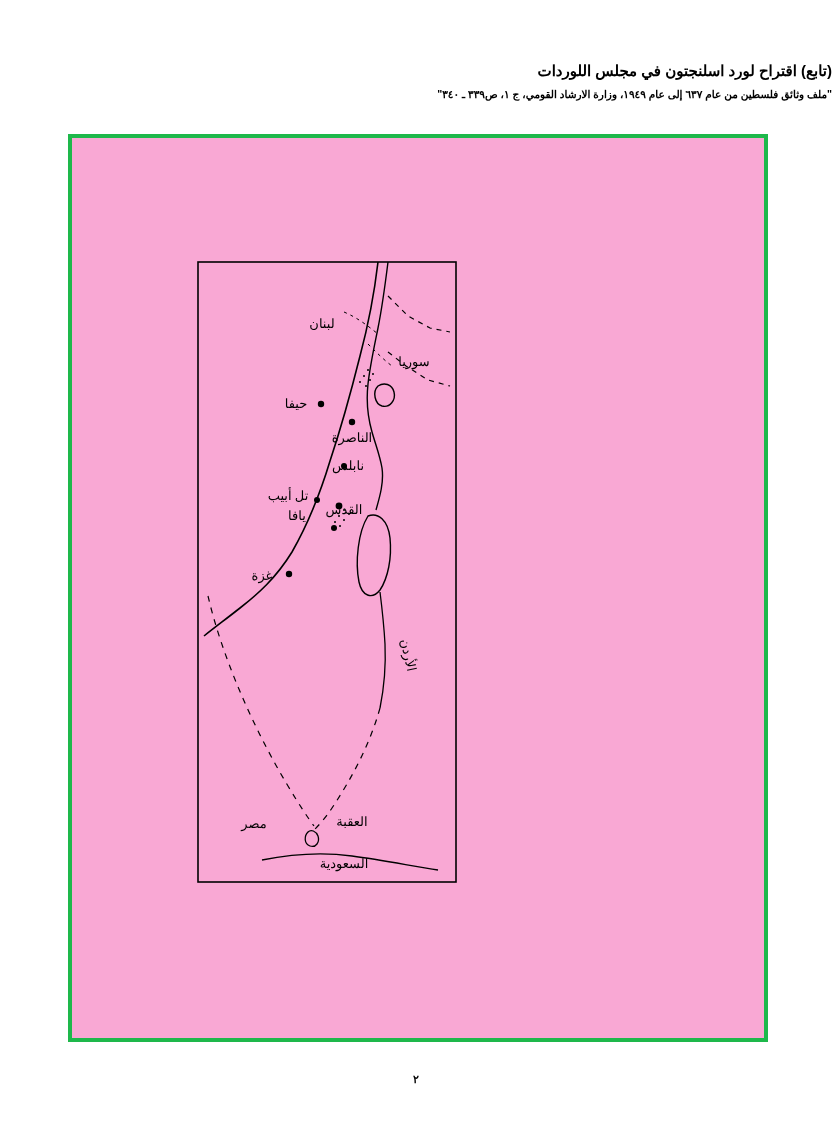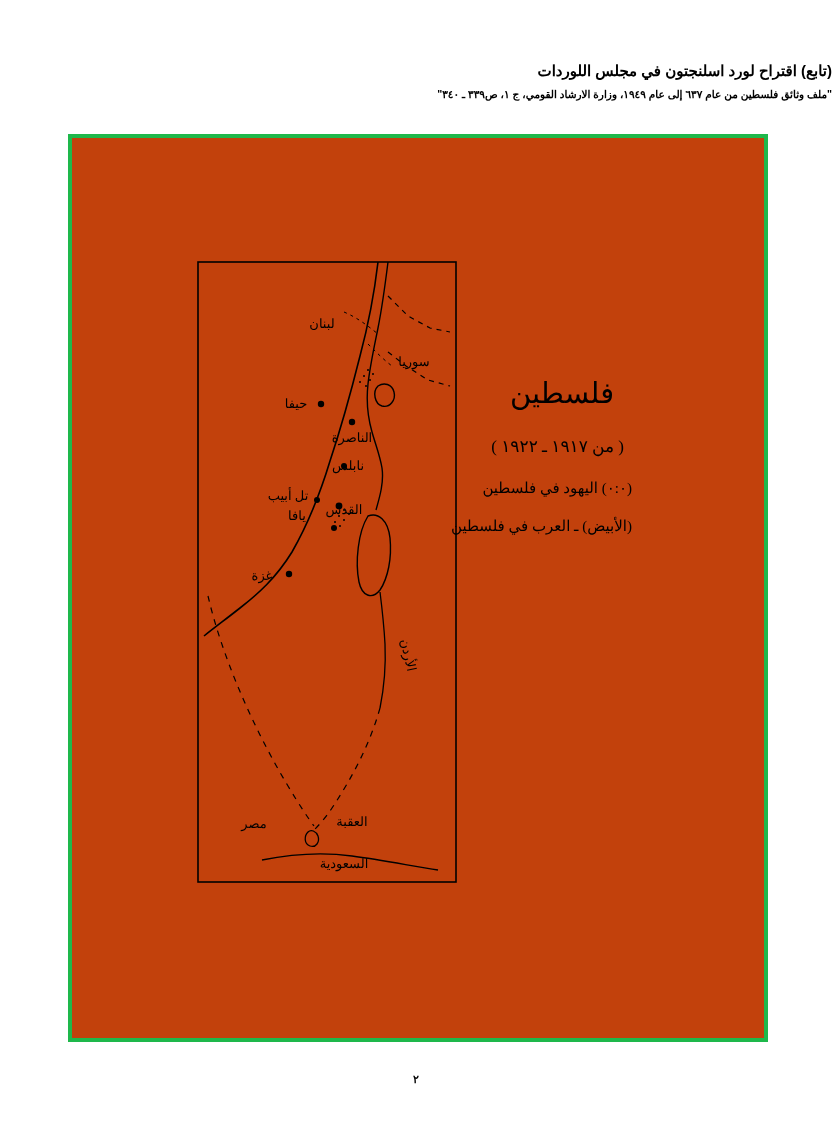--- a/index.html
+++ b/index.html
@@ -46,21 +46,21 @@
 
   
   .frame {
     position: absolute;
     left: 68px;
     top: 134px;
     width: 700px;
     height: 908px;
     border: 4px solid #1eb84b;
     box-sizing: border-box;
-    background: #c2410c;
+    background: #f9a8d4;
   }
 
   
   .map-wrap {
     position: absolute;
     left: 120px;
     top: 118px;
     width: 460px;
     height: 640px;
   }
@@ -194,24 +194,18 @@
         <text class="map-label" x="105" y="264" text-anchor="middle">يافا</text>
         <text class="map-label" x="152" y="258" text-anchor="middle">القدس</text>
         <text class="map-label" x="70" y="324" text-anchor="middle">غزة</text>
         <text class="map-label" x="212" y="400" text-anchor="middle" transform="rotate(78 212 400)">الأردن</text>
         <text class="map-label" x="62" y="572" text-anchor="middle">مصر</text>
         <text class="map-label" x="160" y="570" text-anchor="middle">العقبة</text>
         <text class="map-label" x="152" y="612" text-anchor="middle">السعودية</text>
       </svg>
     </div>
 
-    <div class="legend">
-      <div class="legend-title">فلسطين</div>
-      <div class="legend-date">( من ١٩١٧ ـ ١٩٢٢ )</div>
-      <div class="legend-line">(٠:٠) اليهود في فلسطين</div>
-      <div class="legend-line">(الأبيض) ـ العرب في فلسطين</div>
-    </div>
 
   </div>
 
   <div class="page-number">٢</div>
 
 </div>
 
 </body></html>

